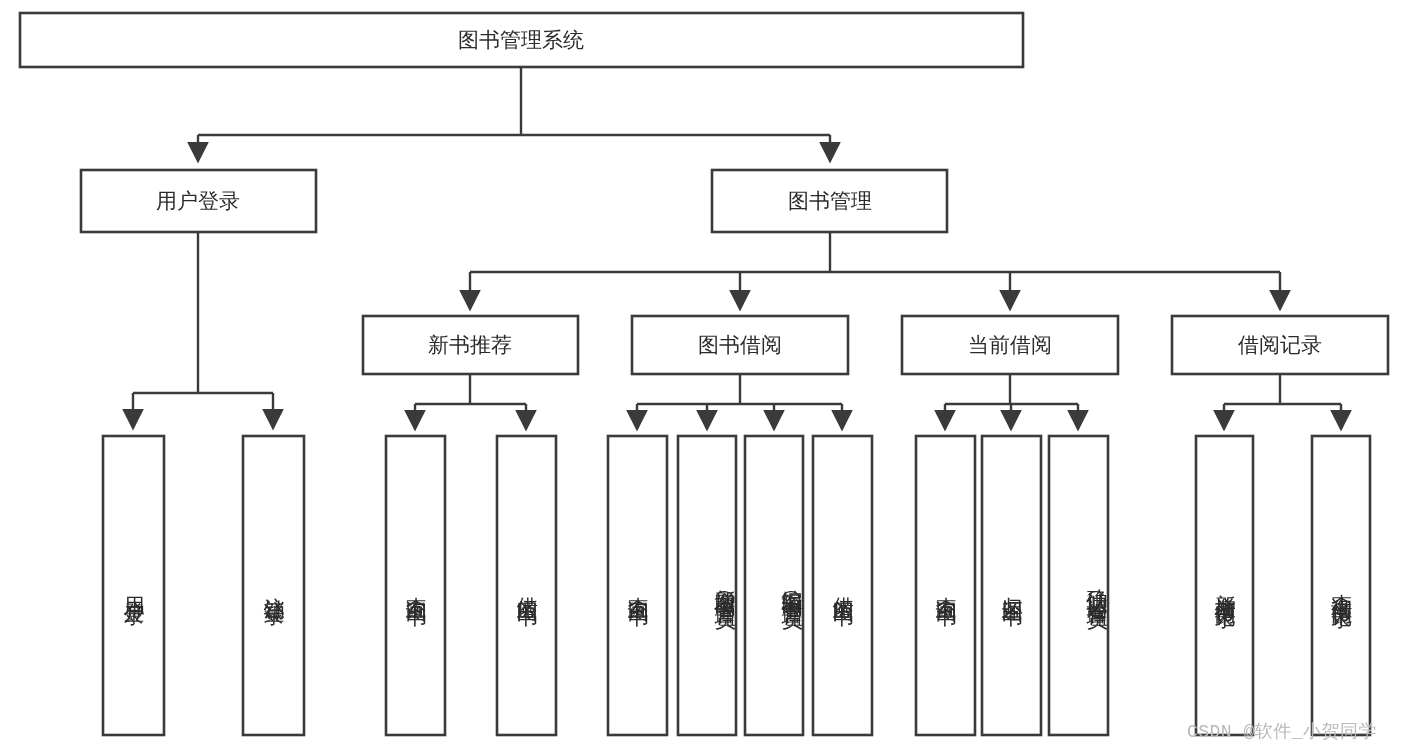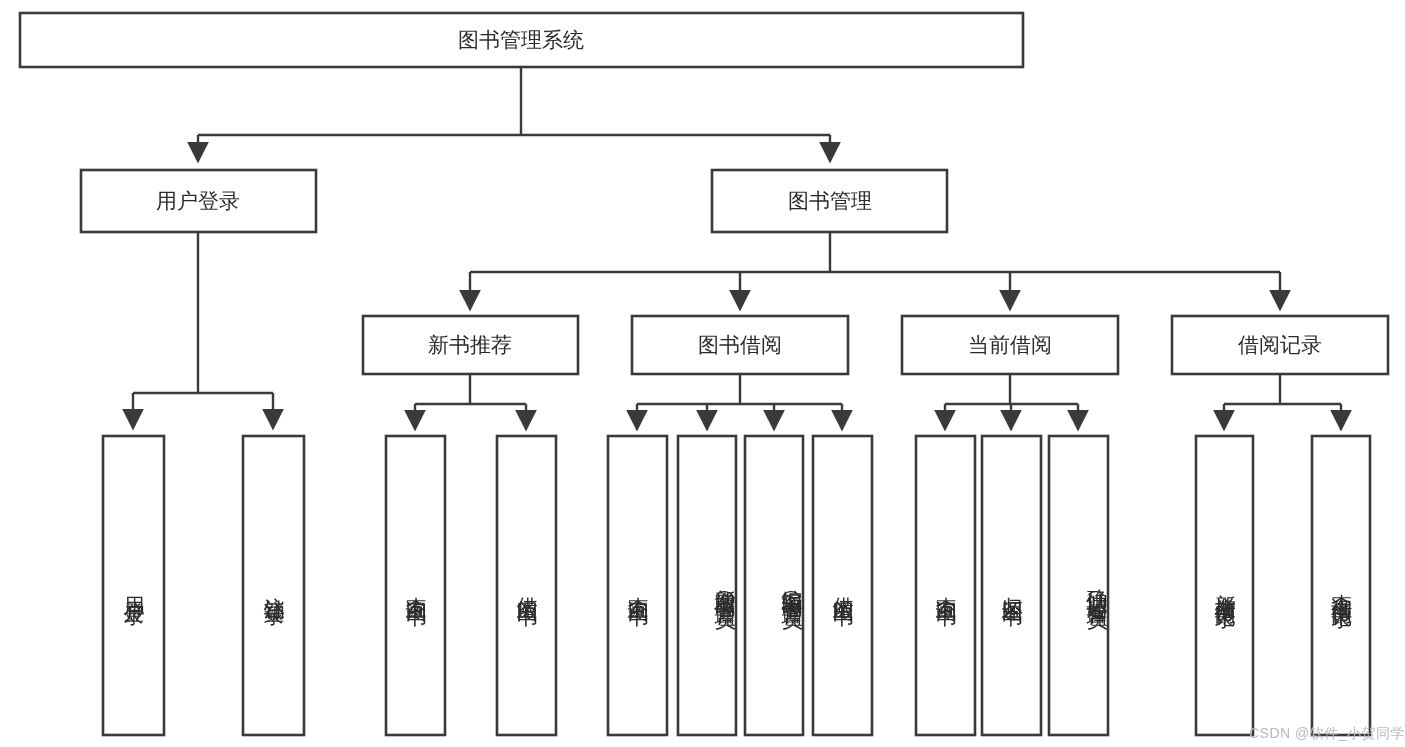--- a/index.html
+++ b/index.html
@@ -32,24 +32,24 @@
     font-family:"DejaVu Sans","Liberation Sans",sans-serif;
     font-size:21px;
     line-height:1.12;
     letter-spacing:3px;
     color:#2b2b2b;
     white-space:nowrap;
     pointer-events:none;
   }
   #watermark{
     position:absolute;
-    right:0;
+    right:28px;
     bottom:4px;
-    font-family:Liberation Sans, sans-serif;
-    font-size:14px;
+    font-family:Liberation Mono, monospace;
+    font-size:18px;
     color:#b9b9b9;
     letter-spacing:0.5px;
     white-space:nowrap;
   }
 </style>
 </head>
 <body>
 
 <div id="diagram-root">
 

